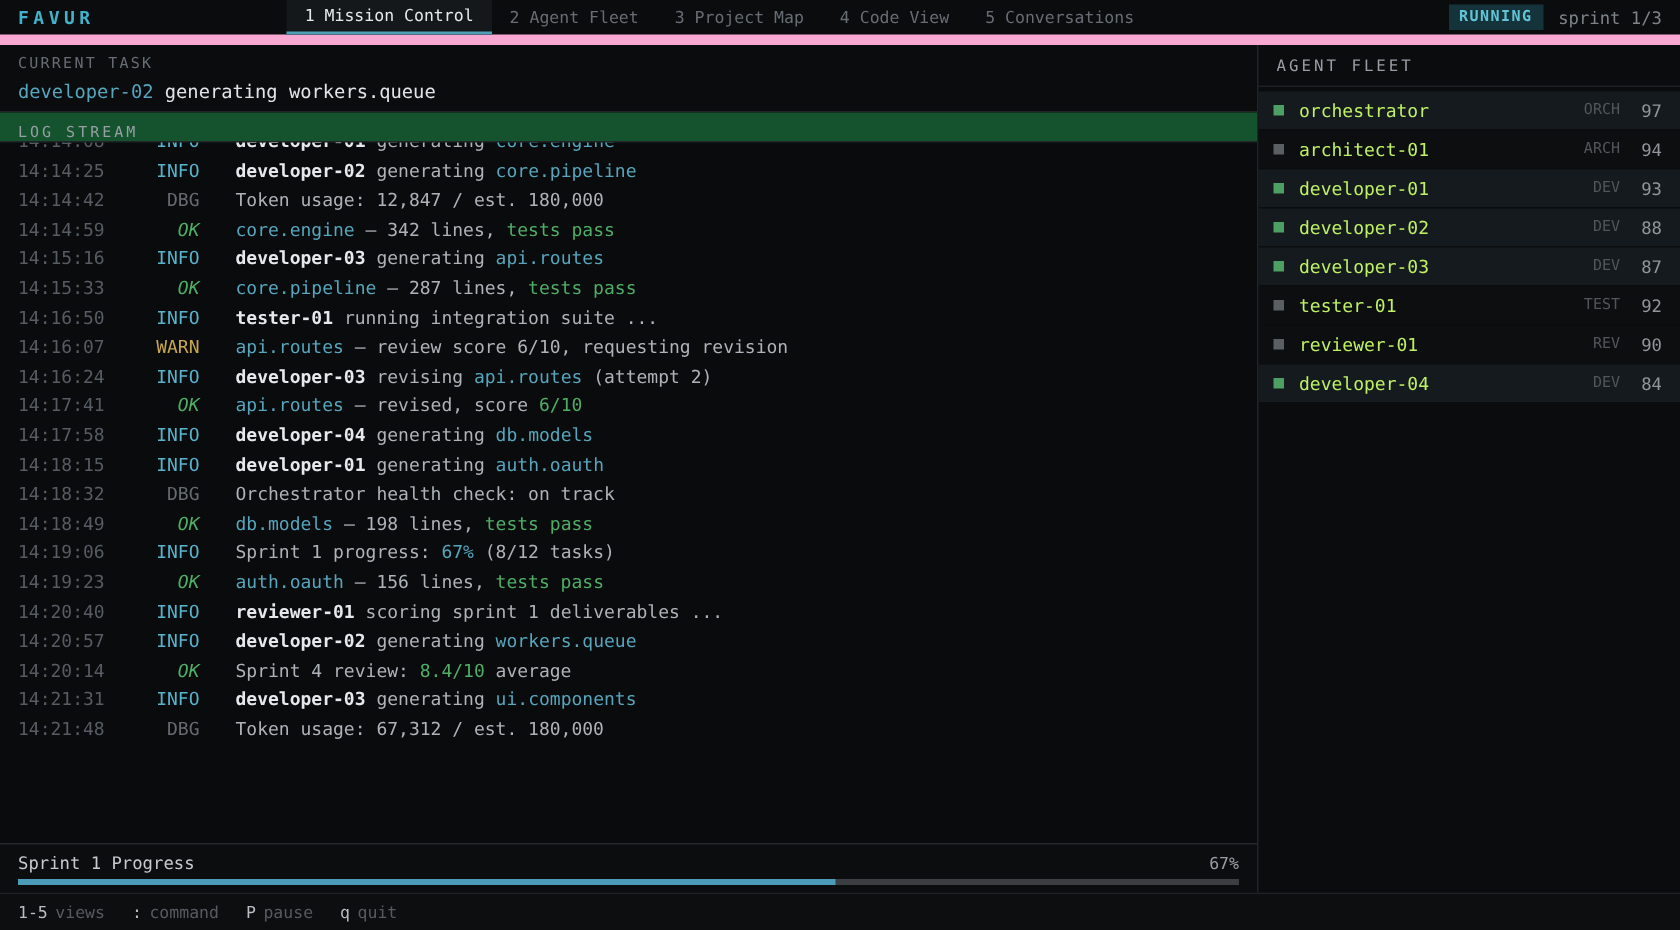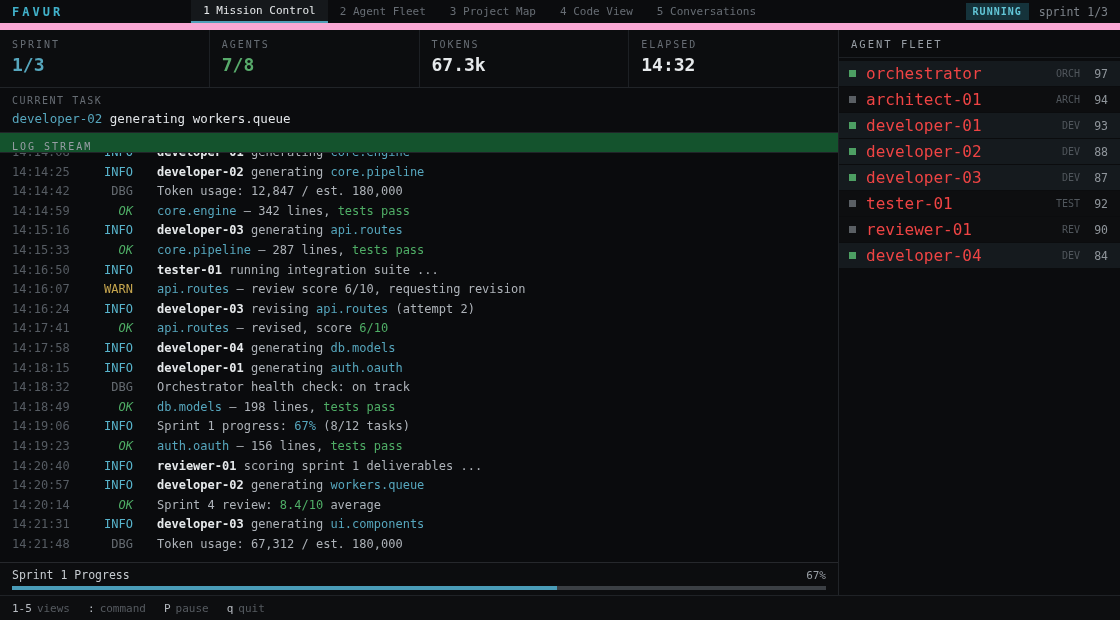--- a/index.html
+++ b/index.html
@@ -91,21 +91,21 @@
     border-bottom: 1px solid #1d2024;
   }
   .agent-list { padding-top: 3px; }
   .agent-row {
     height: 25px; margin-bottom: 1px; display: flex; align-items: center;
     padding: 0 12px 0 10px; background: #0d0e10; cursor: pointer;
   }
   .agent-row.active { background: #151a1e; }
   .agent-square { width: 7px; height: 7px; flex: none; margin-right: 10px; background: #5a5f64; }
   .agent-row.active .agent-square { background: #4d9f63; }
-  .agent-name { color: #ef4444; font-size: 16px; flex: 1; }
+  .agent-name { color: #bef264; font-size: 12px; flex: 1; }
   .agent-role { color: #50565c; font-size: 10px; text-align: right; margin-right: 10px; }
   .agent-score { color: #90969c; font-size: 11.5px; width: 18px; text-align: right; }
 
   
   .footer {
     height: 25px; border-top: 1px solid #1f2226; background: #0d0e10;
     display: flex; align-items: center; padding: 0 12px; gap: 18px;
   }
   .footer-item { font-size: 11px; }
   .footer-key { color: #b9bec4; }
@@ -125,38 +125,20 @@
     </div>
   <div class="top-right">
     <span class="badge">RUNNING</span>
     <span class="sprint-indicator">sprint 1/3</span>
   </div>
 </div>
 
 <div class="main">
   <div class="left-col">
 
-    <div class="stats-row" id="stats">
-        <div class="stat-cell">
-          <div class="stat-label">SPRINT</div>
-          <div class="stat-value cyan">1/3</div>
-        </div>
-        <div class="stat-cell">
-          <div class="stat-label">AGENTS</div>
-          <div class="stat-value green">7/8</div>
-        </div>
-        <div class="stat-cell">
-          <div class="stat-label">TOKENS</div>
-          <div class="stat-value white">67.3k</div>
-        </div>
-        <div class="stat-cell">
-          <div class="stat-label">ELAPSED</div>
-          <div class="stat-value white">14:32</div>
-        </div>
-      </div>
 
     <div class="task-section">
       <div class="task-label">CURRENT TASK</div>
       <div class="task-line">
         <span class="task-agent">developer-02</span>
         <span class="task-desc">generating workers.queue</span>
       </div>
     </div>
 
     <div class="log-header">

